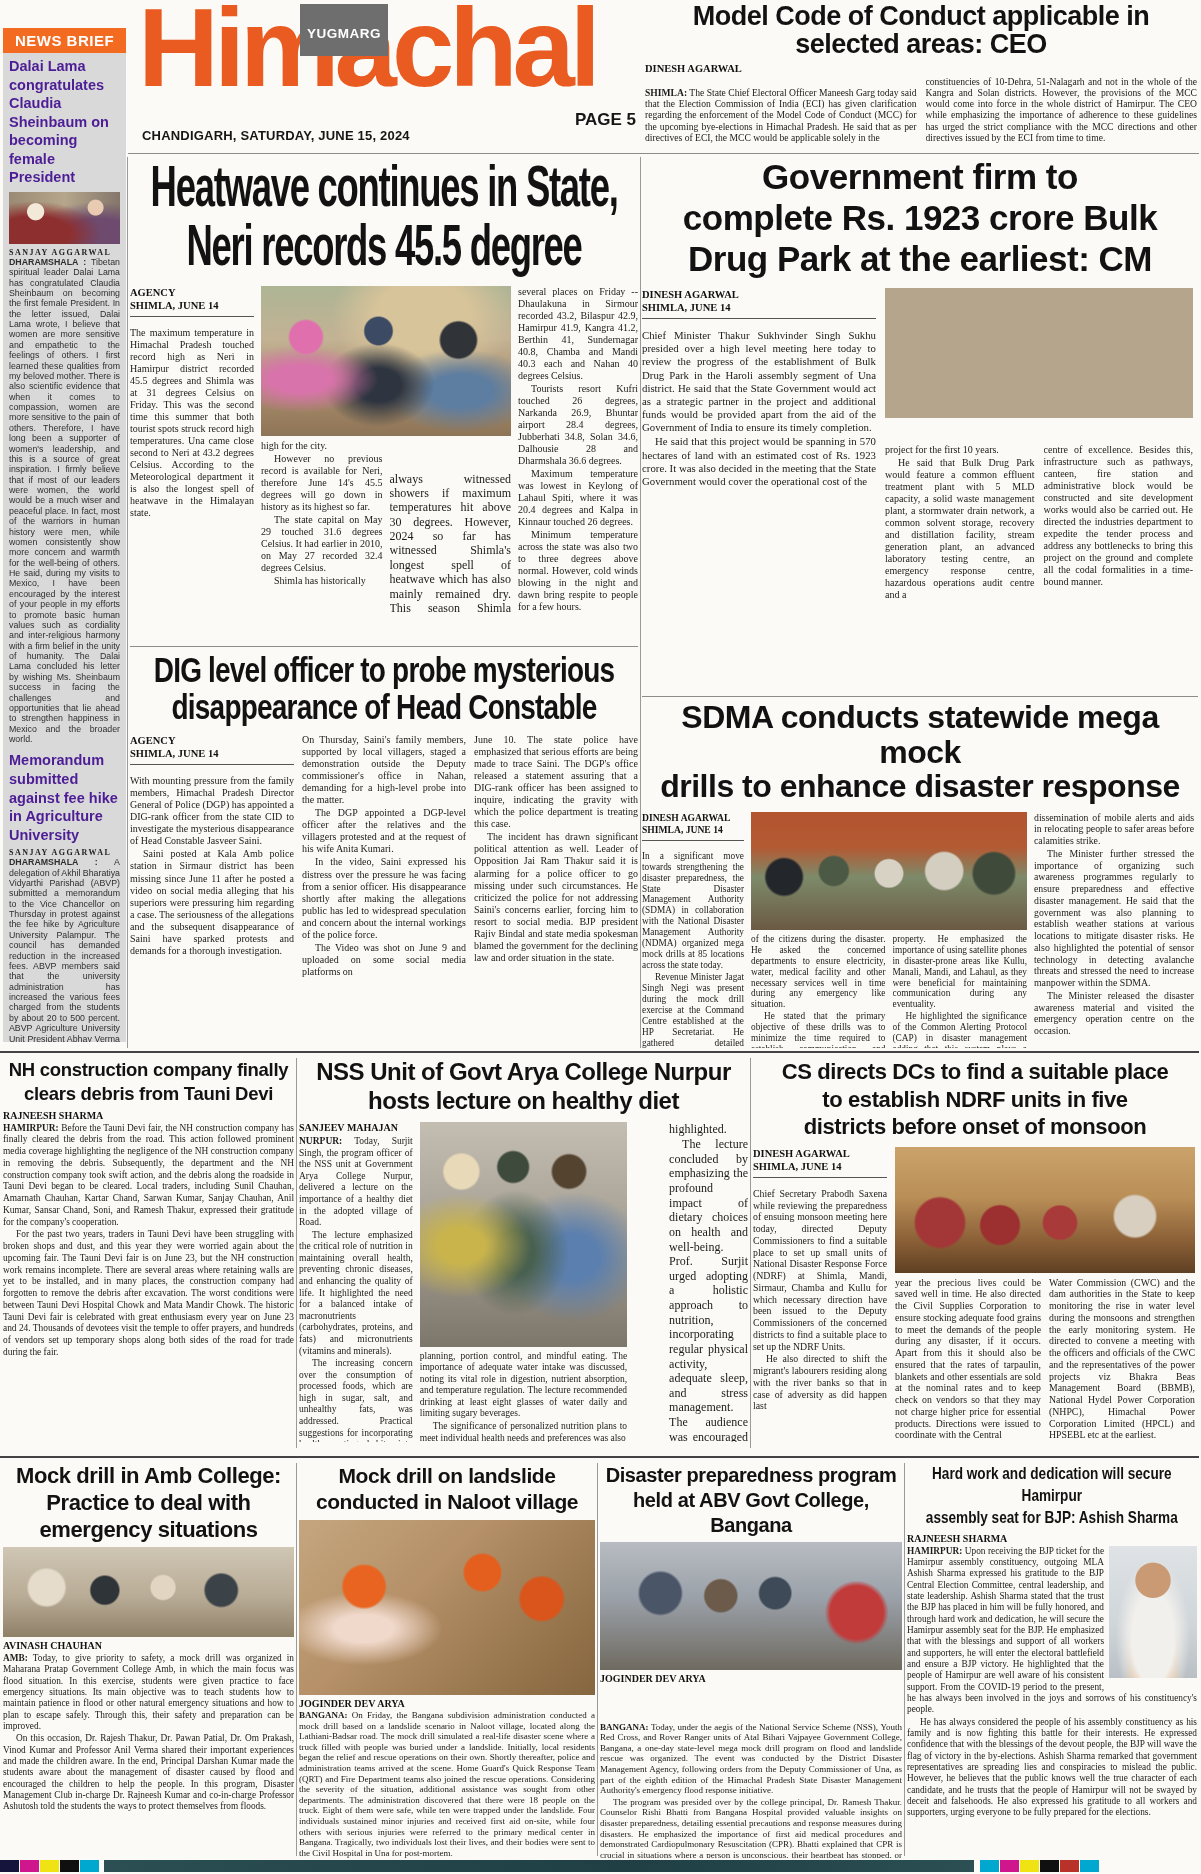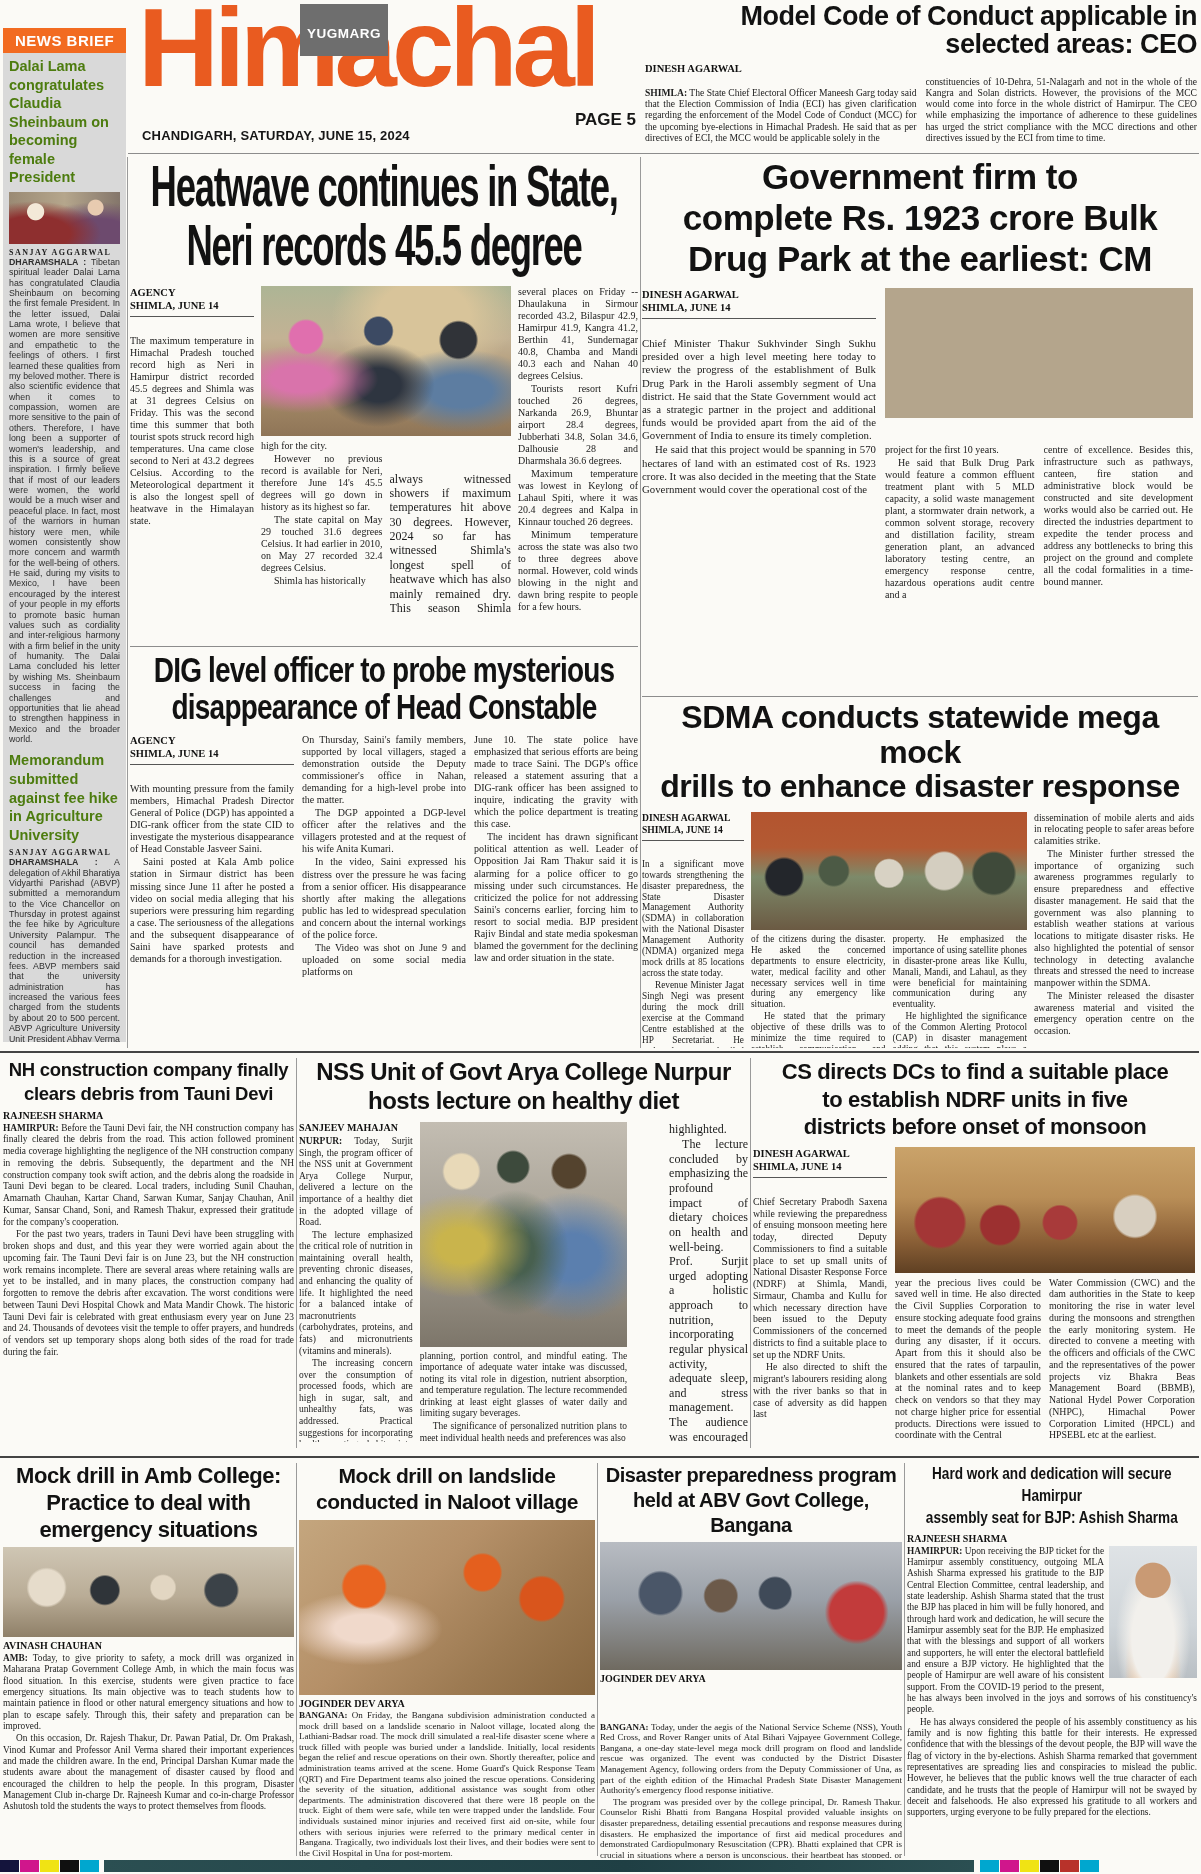--- a/index.html
+++ b/index.html
@@ -6,32 +6,32 @@
   body{width:1201px;height:1874px;position:relative;background:#fbfaf6;font-family:"Liberation Sans",sans-serif;color:#161616;overflow:hidden;}
   .abs{position:absolute;}
   
   .hl{font-family:"Liberation Sans",sans-serif;font-weight:bold;color:#121212;text-align:center;}
   .cond{transform-origin:0 0;}
   .body-txt{font-family:"Liberation Serif",serif;text-align:justify;color:#1b1b1b;}
   .body-txt p{margin:0;}
   .body-txt p + p{text-indent:13px;margin-top:1px;}
   .lead-in{font-weight:bold;}
   .byline{font-family:"Liberation Serif",serif;font-weight:bold;font-size:10.5px;line-height:1.25;color:#111;}
-  .byline-rule{border-bottom:1px solid #555;padding-bottom:4px;margin-bottom:18px;}
+  .byline-rule{border-bottom:1px solid #555;padding-bottom:4px;margin-bottom:10px;}
   .colrow{display:flex;}
   .col{overflow:hidden;}
   
   .vrule{width:1px;background:#9a9a9a;}
   .hrule{height:1px;background:#8c8c8c;}
   .hrule2{height:2px;background:#444;}
   
   #sidebar{left:3px;top:28px;width:123px;height:1014px;background:#d9d9d9;overflow:hidden;}
   #brief-bar{background:#f26b21;color:#fff;font-weight:bold;font-size:15px;text-align:center;height:25px;line-height:25px;letter-spacing:.5px;}
   .sb-pad{padding:4px 6px 0 6px;}
-  .sb-hl{font-weight:bold;font-size:14.5px;line-height:1.28;color:#4d7c0f;text-align:left;}
+  .sb-hl{font-weight:bold;font-size:14.5px;line-height:1.28;color:#4c1d95;text-align:left;}
   .sb-byline{font-family:"Liberation Serif",serif;font-weight:bold;font-size:8px;letter-spacing:1.5px;color:#222;margin-top:4px;}
   .sb-body{font-size:8.8px;line-height:1.18;color:#2e2e2e;text-align:justify;}
   
   .photo{overflow:hidden;border:0;background-color:#b4a58c;}
   #p-dalai{height:52px;margin:5px 0 2px 0;background:
     radial-gradient(circle at 24% 38%,#f3e9d8 9%,transparent 10%),
     radial-gradient(circle at 78% 30%,#e8cbb0 8%,transparent 9%),
     radial-gradient(ellipse at 22% 80%,#8e2f2f 30%,transparent 55%),
     radial-gradient(ellipse at 80% 85%,#6d4a6e 28%,transparent 55%),
     linear-gradient(90deg,#9a8a74,#b5a68c 50%,#84766b);}
@@ -120,21 +120,21 @@
 </div>
 
 <div class="abs" style="left:128px;top:0;width:514px;height:153px;">
   <div class="abs" id="masthead-title">Himachal</div>
   <div class="abs" id="yugmarg">YUGMARG</div>
   <div class="abs" id="edition">CHANDIGARH, SATURDAY, JUNE 15, 2024</div>
   <div class="abs" id="page-label">PAGE 5</div>
 </div>
 
 <div class="abs" style="left:645px;top:2px;width:552px;height:149px;overflow:hidden;">
-  <div class="hl" style="text-align:right;font-size:27px;line-height:1.05;letter-spacing:-.5px;">
+  <div class="hl" style="text-align:center;font-size:27px;line-height:1.05;letter-spacing:-.5px;">
     <div>Model Code of Conduct applicable in</div>
     <div>selected areas: CEO</div>
   </div>
   <div class="byline" style="margin-top:3px;">DINESH AGARWAL</div>
   <div class="colrow" style="gap:9px;margin-top:1px;align-items:flex-end;">
     <div class="col body-txt" style="flex:1;font-size:9.6px;line-height:1.17;">
       <p><span class="lead-in">SHIMLA:</span> <span>The State Chief Electoral Officer Maneesh Garg today said that the Election Commission of India (ECI) has given clarification regarding the enforcement of the Model Code of Conduct (MCC) for the upcoming bye-elections in Himachal Pradesh. He said that as per directives of ECI, the MCC would be applicable solely in the</span></p>
     </div>
     <div class="col body-txt" style="flex:1;font-size:9.6px;line-height:1.17;">
       <p>constituencies of 10-Dehra, 51-Nalagarh and not in the whole of the Kangra and Solan districts. However, the provisions of the MCC would come into force in the whole district of Hamirpur. The CEO while emphasizing the importance of adherence to these guidelines has urged the strict compliance with the MCC directions and other directives issued by the ECI from time to time.</p>

